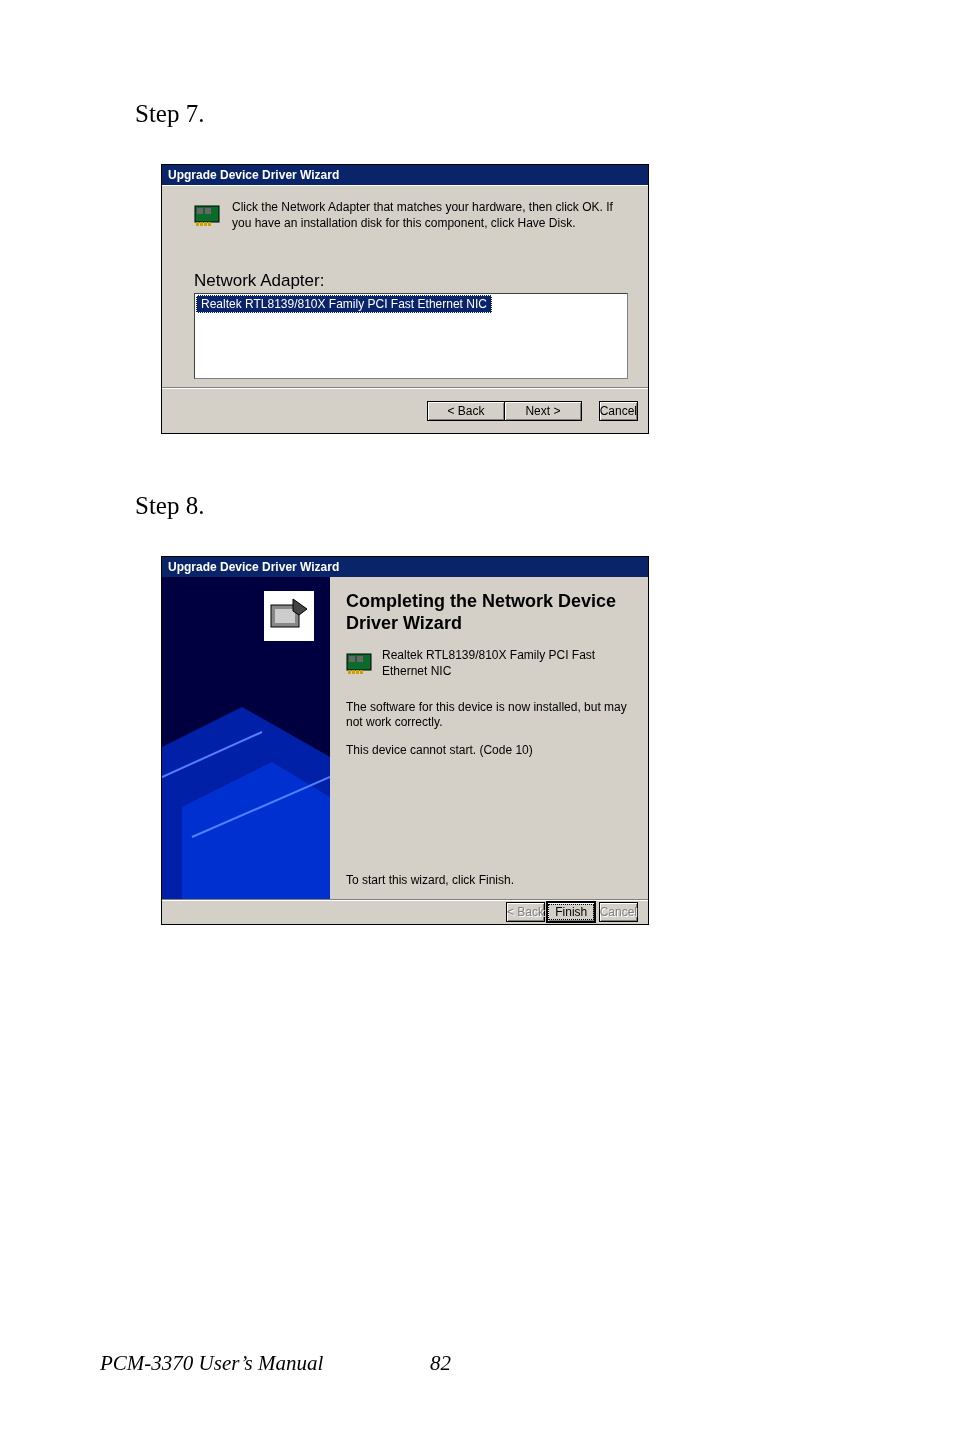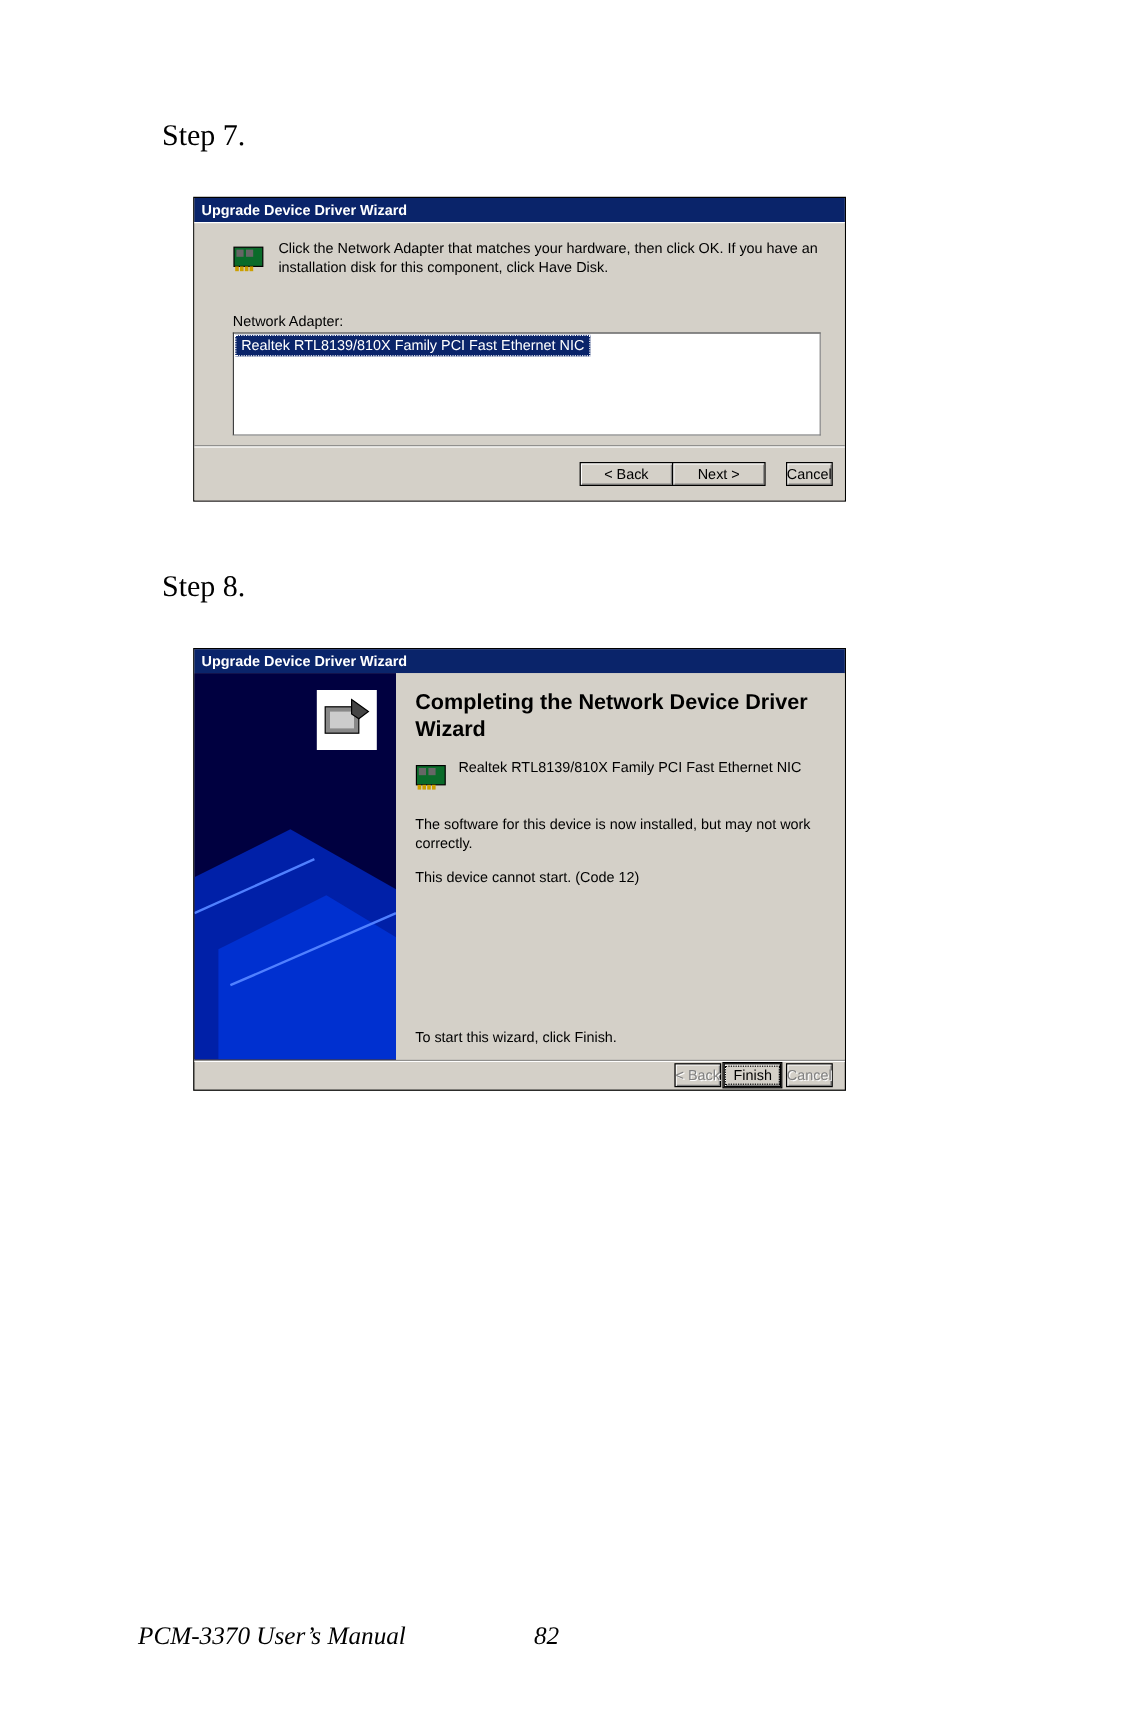--- a/index.html
+++ b/index.html
@@ -17,21 +17,21 @@
     font-size: 25px;
     margin-bottom: 36px;
   }
   .dialog {
     border: 1px solid #000;
     background: #d4d0c8;
     font-family: Tahoma, sans-serif;
     font-size: 12px;
     color: #000;
     margin-bottom: 58px;
-    width: 544px;
+    width: 488px;
     margin-left: 26px;
   }
   .titlebar {
     background: #0a246a;
     color: #fff;
     font-weight: bold;
     padding: 3px 6px;
     font-size: 12px;
   }
   .dlg-body {
@@ -73,22 +73,22 @@
   .nic-icon {
     width: 28px;
     height: 28px;
     flex-shrink: 0;
   }
   .info-text {
     font-size: 12px;
     line-height: 1.3;
   }
   .list-label {
-    margin-top: 30px;
-    font-size: 12px;
+    margin-top: 40px;
+    font-size: 17px;
   }
   .listbox {
     border: 1px solid #808080;
     border-top-color: #404040;
     border-left-color: #404040;
     background: #fff;
     height: 86px;
     margin-top: 2px;
     padding: 1px;
   }
@@ -195,21 +195,20 @@
     text-align: right;
   }
 
   .page-footer {
     position: absolute;
     bottom: 58px;
     left: 100px;
     right: 100px;
     font-style: italic;
     font-size: 21px;
-    margin-left: 15px;
   }
   .page-footer .pnum {
     position: absolute;
     left: 330px;
     font-style: italic;
   }
 </style>
 </head>
 <body>
 
@@ -278,21 +277,21 @@
             <rect x="3" y="8" width="6" height="6" fill="#666"></rect>
             <rect x="11" y="8" width="6" height="6" fill="#666"></rect>
             <rect x="2" y="22" width="3" height="4" fill="#cca000"></rect>
             <rect x="6" y="22" width="3" height="4" fill="#cca000"></rect>
             <rect x="10" y="22" width="3" height="4" fill="#cca000"></rect>
             <rect x="14" y="22" width="3" height="4" fill="#cca000"></rect>
           </svg>
           <div style="font-size:12px; line-height:1.3">Realtek RTL8139/810X Family PCI Fast Ethernet NIC</div>
         </div>
         <div class="dlg2-text">The software for this device is now installed, but may not work correctly.</div>
-        <div class="dlg2-text2">This device cannot start. (Code 12)</div>
+        <div class="dlg2-text2">This device cannot start. (Code 10)</div>
         <div class="dlg2-close">To start this wizard, click Finish.</div>
       </div>
     </div>
     <div class="dlg2-footer">
       <span class="btngroup">
         <span class="btn disabled">&lt; Back</span>
         <span class="btn default" style="margin-left:-1px"><span class="btn-inner">Finish</span></span>
       </span>
       <span class="gap"></span>
       <span class="btn disabled">Cancel</span>

